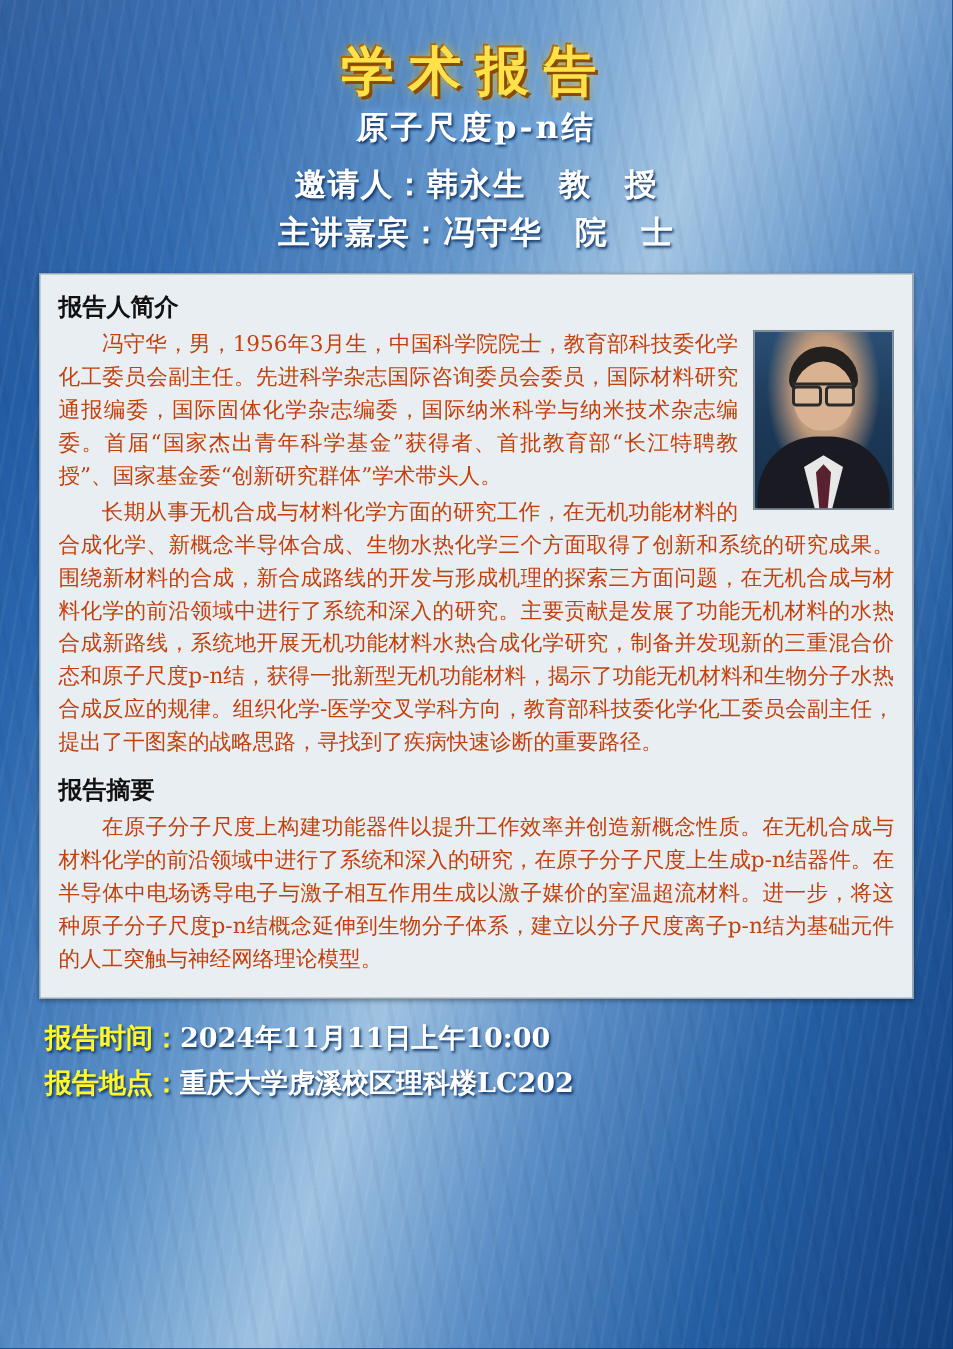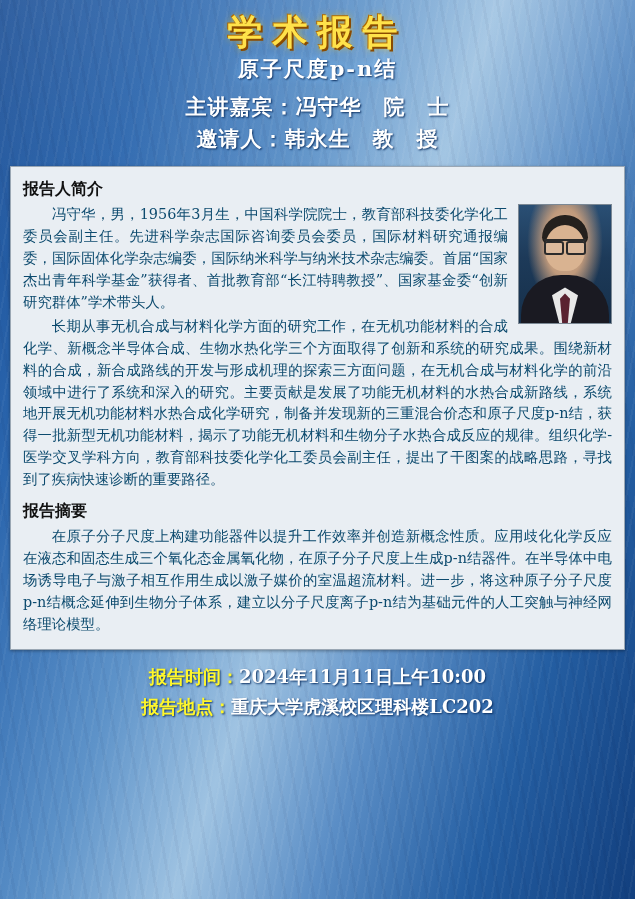--- a/index.html
+++ b/index.html
@@ -14,21 +14,21 @@
     overflow: hidden;
   }
   .poster {
     position: relative;
     width: 635px;
     height: 899px;
     box-sizing: border-box;
     background:
       linear-gradient(180deg, rgba(255,255,255,0.10) 0%, rgba(255,255,255,0.0) 30%),
       linear-gradient(110deg, #1b4f96 0%, #2a65ad 18%, #5e93c9 38%, #9fc3e2 52%, #5b8ec6 66%, #245ea2 82%, #123f7e 100%);
-    padding: 4px;
+    padding: 20px;
     overflow: hidden;
   }
   .poster::before {
     content: "";
     position: absolute;
     left: 0; top: 0; right: 0; bottom: 0;
     background:
       repeating-linear-gradient(100deg, rgba(255,255,255,0.045) 0px, rgba(255,255,255,0.045) 2px, rgba(255,255,255,0) 2px, rgba(255,255,255,0) 9px),
       repeating-linear-gradient(80deg, rgba(0,0,40,0.035) 0px, rgba(0,0,40,0.035) 3px, rgba(0,0,0,0) 3px, rgba(0,0,0,0) 14px);
     pointer-events: none;
@@ -169,53 +169,52 @@
     left: 50%; bottom: 0;
     transform: translateX(-50%);
     width: 10px; height: 30px;
     background: #5a2230;
     clip-path: polygon(50% 0, 100% 18%, 78% 100%, 22% 100%, 0 18%);
   }
   p.para {
     font-family: "DejaVu Serif", serif;
     font-size: 14.4px;
     line-height: 1.52;
-    color: #0c4a6e;
+    color: #c2410c;
     margin: 0 0 2px 0;
     text-indent: 2em;
     text-align: justify;
   }
   .clearfix::after { content: ""; display: block; clear: both; }
   .abstract-title { margin-top: 8px; }
 
   
   .footer {
     margin: 12px 10px 0 10px;
     color: #fff72a;
     font-family: "DejaVu Serif", serif;
     font-weight: bold;
     font-size: 18px;
     text-shadow: 1px 1px 2px #0a2f62;
     line-height: 1.65;
-    text-align: center;
   }
   .footer .val { color: #ffffff; }
 </style>
 </head>
 <body>
 
 <div class="poster">
   <div class="inner">
 
     <div class="header">
       <div class="title-main">学术报告</div>
       <div class="title-sub">原子尺度p-n结</div>
       <div class="speaker-block">
+        <div class="speaker-line">邀请人：韩永生　教　授</div>
         <div class="speaker-line">主讲嘉宾：冯守华　院　士</div>
-        <div class="speaker-line">邀请人：韩永生　教　授</div>
       </div>
     </div>
 
     <div class="card">
 
       <div class="section-title">报告人简介</div>
 
       <div class="clearfix">
         <div class="photo">
           <div class="body"></div>
@@ -223,21 +222,21 @@
           <div class="tie"></div>
           <div class="hair"></div>
           <div class="face"></div>
           <div class="glasses"></div>
         </div>
         <p class="para">冯守华，男，1956年3月生，中国科学院院士，教育部科技委化学化工委员会副主任。先进科学杂志国际咨询委员会委员，国际材料研究通报编委，国际固体化学杂志编委，国际纳米科学与纳米技术杂志编委。首届“国家杰出青年科学基金”获得者、首批教育部“长江特聘教授”、国家基金委“创新研究群体”学术带头人。</p>
         <p class="para">长期从事无机合成与材料化学方面的研究工作，在无机功能材料的合成化学、新概念半导体合成、生物水热化学三个方面取得了创新和系统的研究成果。围绕新材料的合成，新合成路线的开发与形成机理的探索三方面问题，在无机合成与材料化学的前沿领域中进行了系统和深入的研究。主要贡献是发展了功能无机材料的水热合成新路线，系统地开展无机功能材料水热合成化学研究，制备并发现新的三重混合价态和原子尺度p-n结，获得一批新型无机功能材料，揭示了功能无机材料和生物分子水热合成反应的规律。组织化学-医学交叉学科方向，教育部科技委化学化工委员会副主任，提出了干图案的战略思路，寻找到了疾病快速诊断的重要路径。</p>
       </div>
 
       <div class="section-title abstract-title">报告摘要</div>
-      <p class="para">在原子分子尺度上构建功能器件以提升工作效率并创造新概念性质。应用歧化化学反应在液态和固态生成三个氧化态金属氧化物，在原子分子尺度上生成p-n结器件。在半导体中电场诱导电子与激子相互作用生成以激子媒价的室温超流材料。进一步，将这种原子分子尺度p-n结概念延伸到生物分子体系，建立以分子尺度离子p-n结为基础元件的人工突触与神经网络理论模型。</p>
+      <p class="para">在原子分子尺度上构建功能器件以提升工作效率并创造新概念性质。在无机合成与材料化学的前沿领域中进行了系统和深入的研究，在原子分子尺度上生成p-n结器件。在半导体中电场诱导电子与激子相互作用生成以激子媒价的室温超流材料。进一步，将这种原子分子尺度p-n结概念延伸到生物分子体系，建立以分子尺度离子p-n结为基础元件的人工突触与神经网络理论模型。</p>
 
     </div>
 
     <div class="footer">
       <div>
         <span>报告时间：</span><span class="val">2024年11月11日上午10:00</span>
       </div>
       <div>
         <span>报告地点：</span><span class="val">重庆大学虎溪校区理科楼LC202</span>
       </div>

